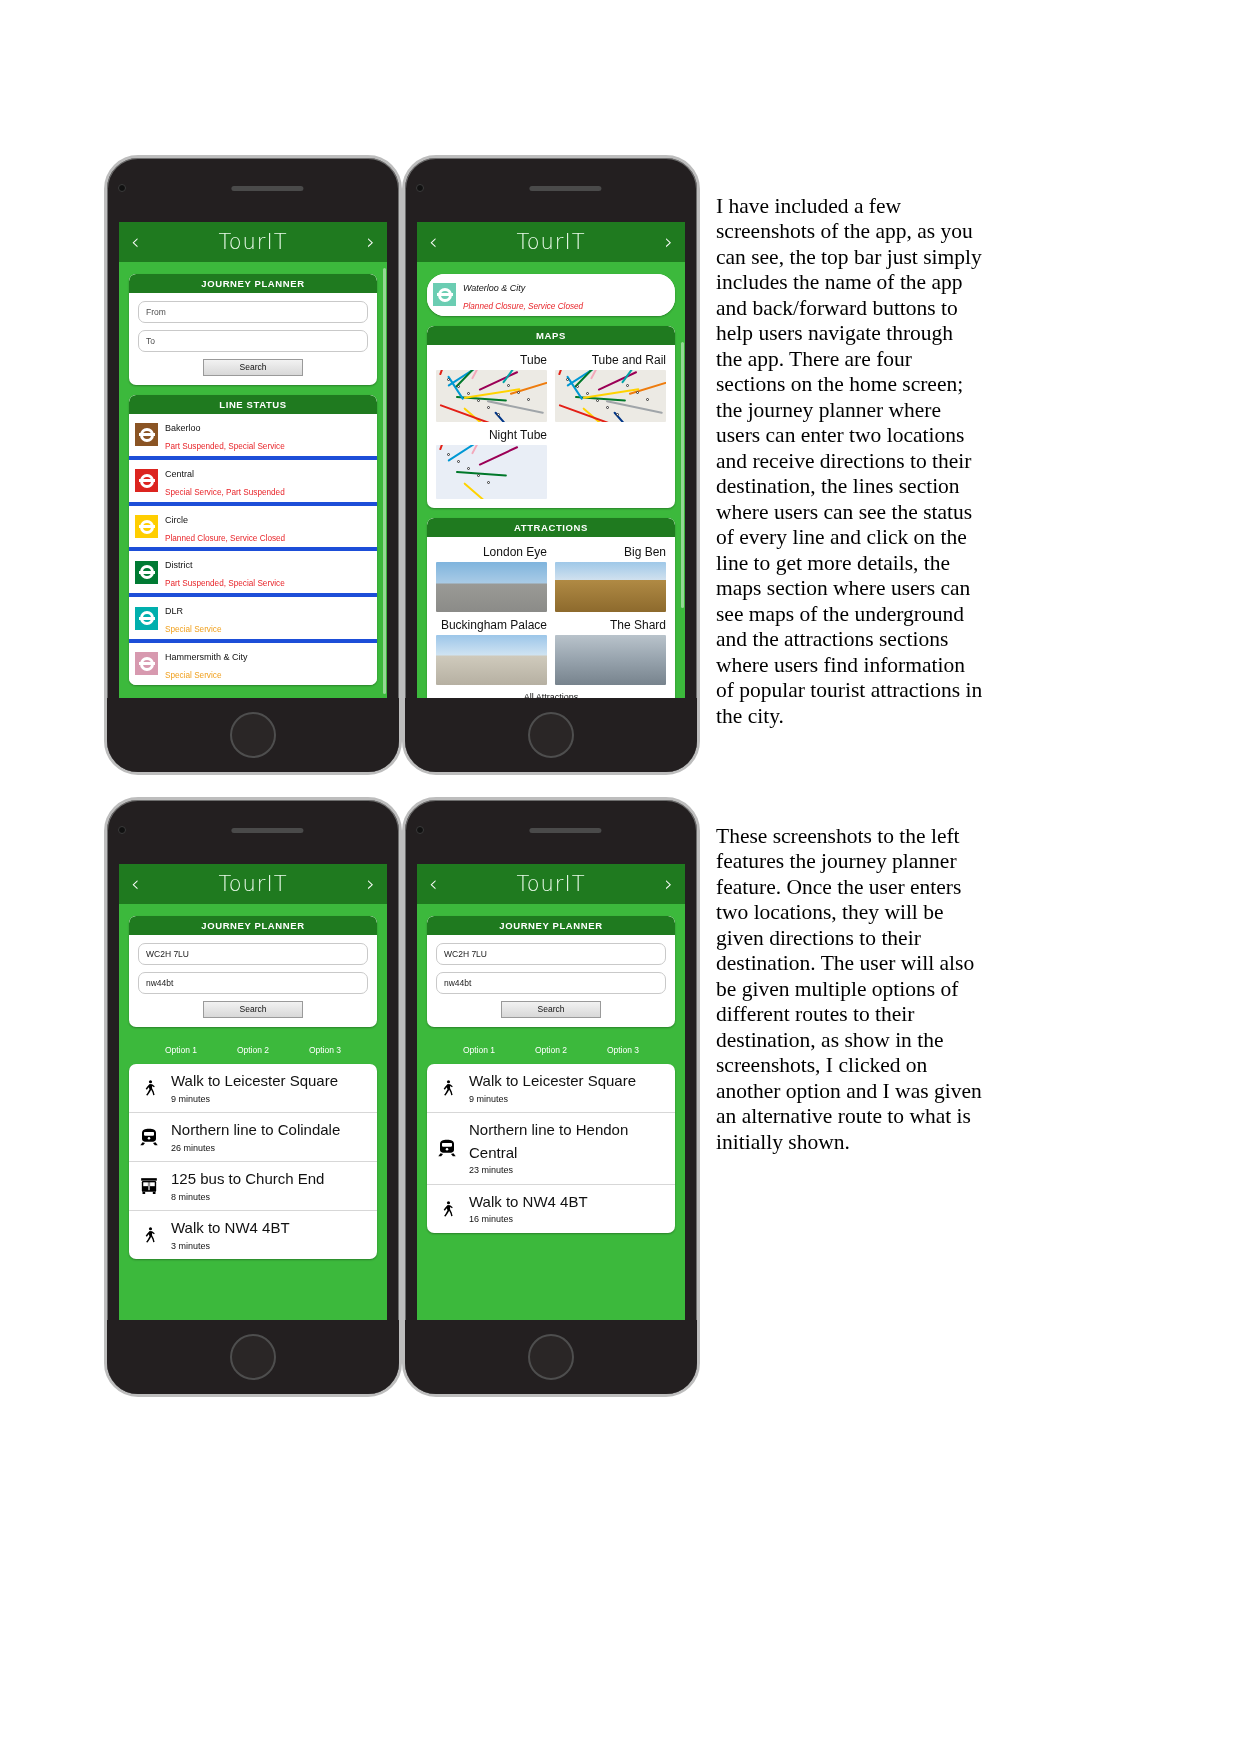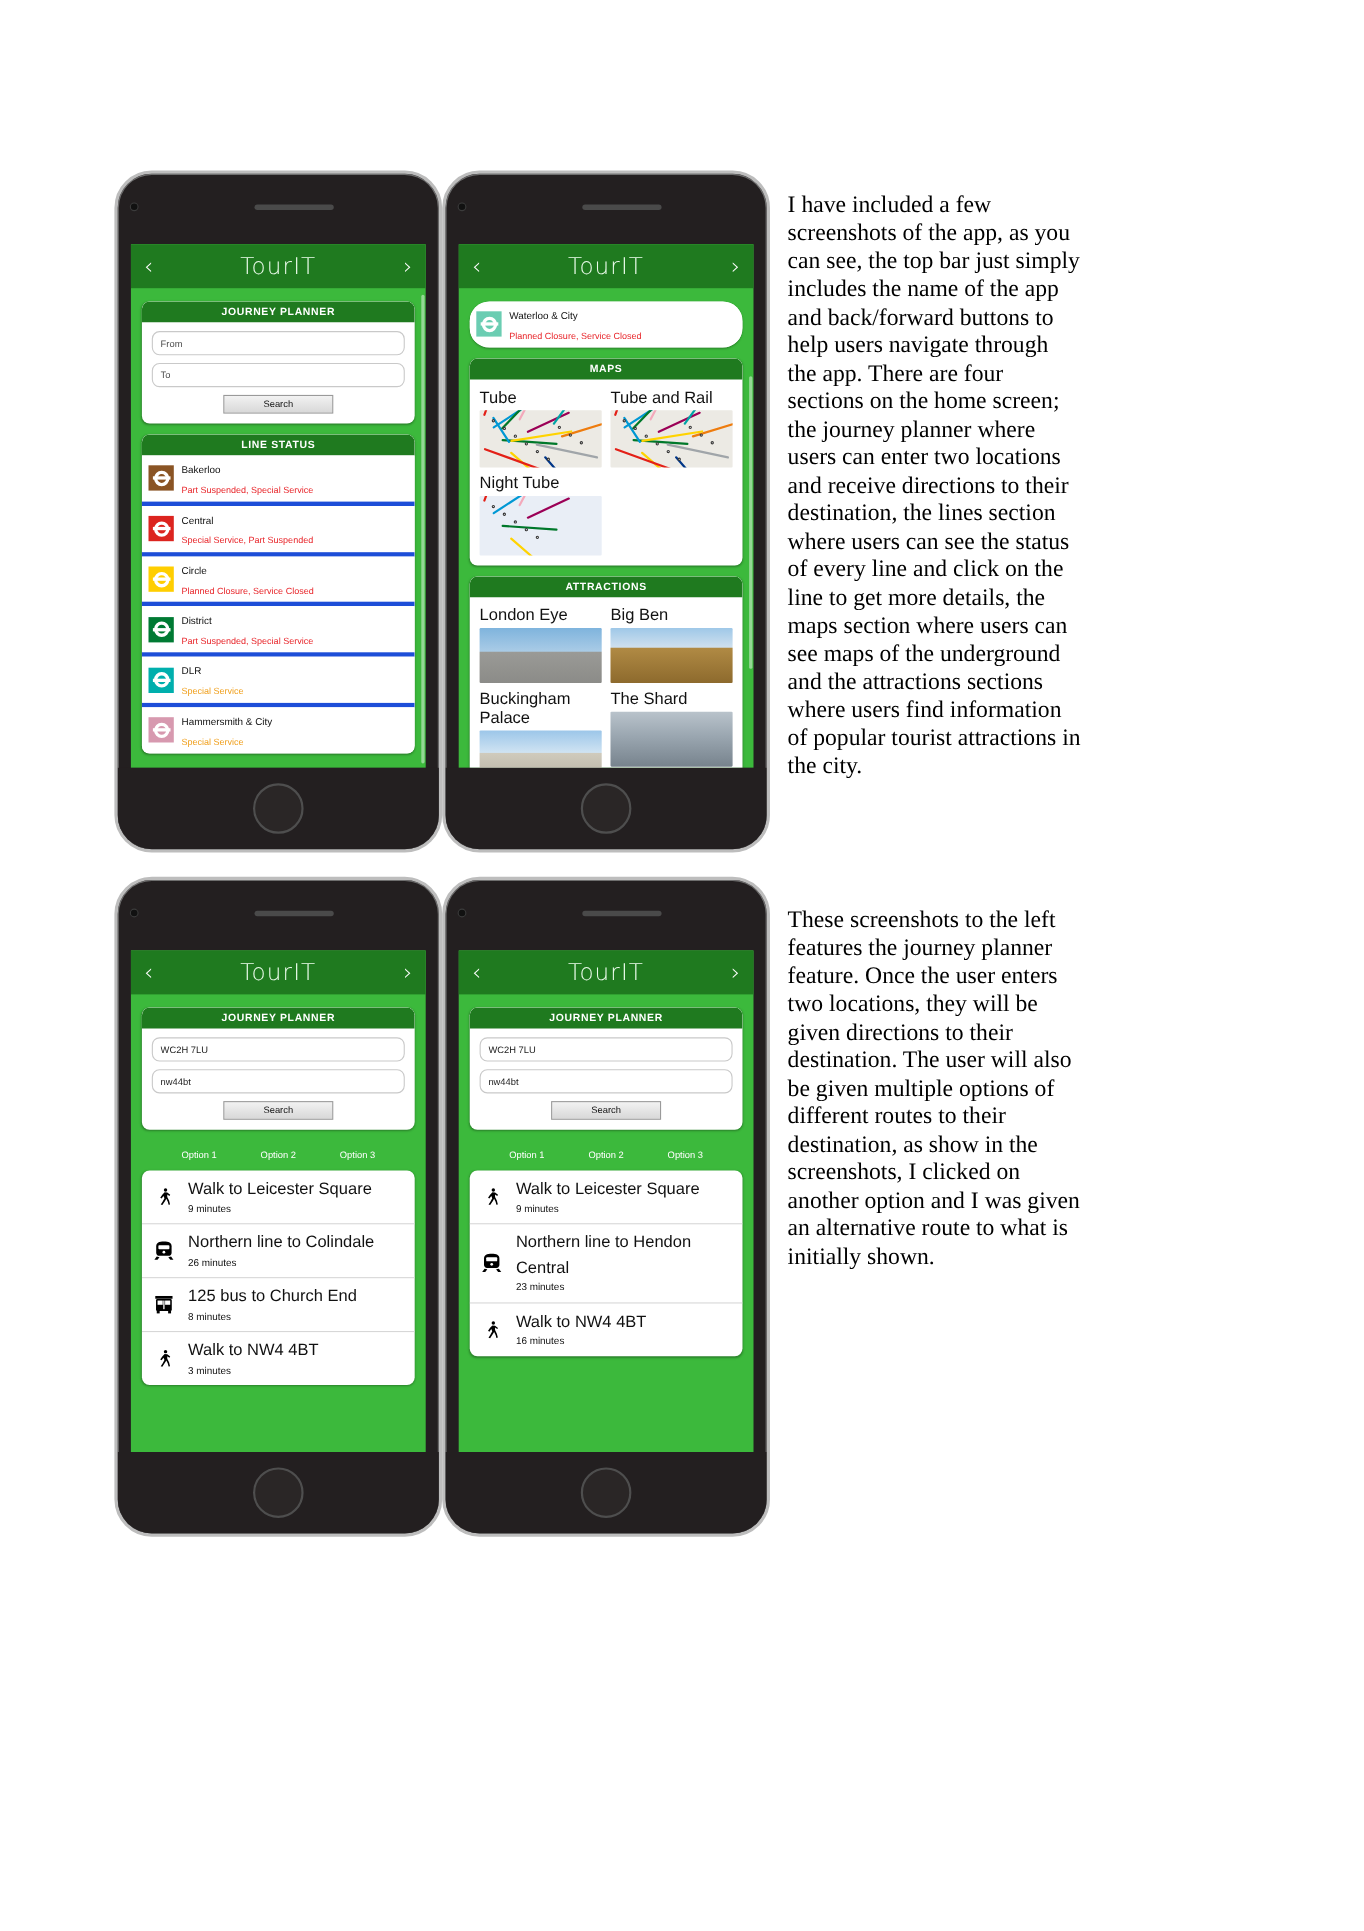--- a/index.html
+++ b/index.html
@@ -182,27 +182,28 @@
   }
   .st-red { color:#e8252a; }
   .st-orange { color:#f0a01e; }
 
   
   .partial-card {
     background:#fff; border-radius:18px;
     margin-bottom:10px;
     box-shadow:0 1px 2px rgba(0,0,0,.3);
     overflow:hidden;
+    font-style:italic;
   }
 
   
   .grid2 { display:grid; grid-template-columns:1fr 1fr; gap:6px 8px; }
   .tile-label {
     font-family:"Liberation Sans", sans-serif;
-    font-size:15px; color:#111; text-align:left; margin-bottom:3px;
+    font-size:12px; color:#111; text-align:right; margin-bottom:3px;
   }
   .thumb {
     width:100%; height:52px; border-radius:1px;
     position:relative; overflow:hidden;
     background:#eceae4;
   }
   .thumb.night { background:#e9eef6; height:54px; }
   .thumb.photo { height:50px; }
 
   
@@ -258,21 +259,21 @@
   
   .prose {
     position:absolute;
     font-family:"Liberation Serif", serif;
     font-size:21.5px;
     line-height:25.5px;
     color:#000;
     text-align:left;
     width:268px;
   }
-  .prose-1 { left:716px; top:152px; }
+  .prose-1 { left:716px; top:172px; }
   .prose-2 { left:716px; top:802px; }
 </style>
 </head>
 <body>
 
 <div class="page">
 
   <div class="row row-1">
     <div class="phone-pair">
 

